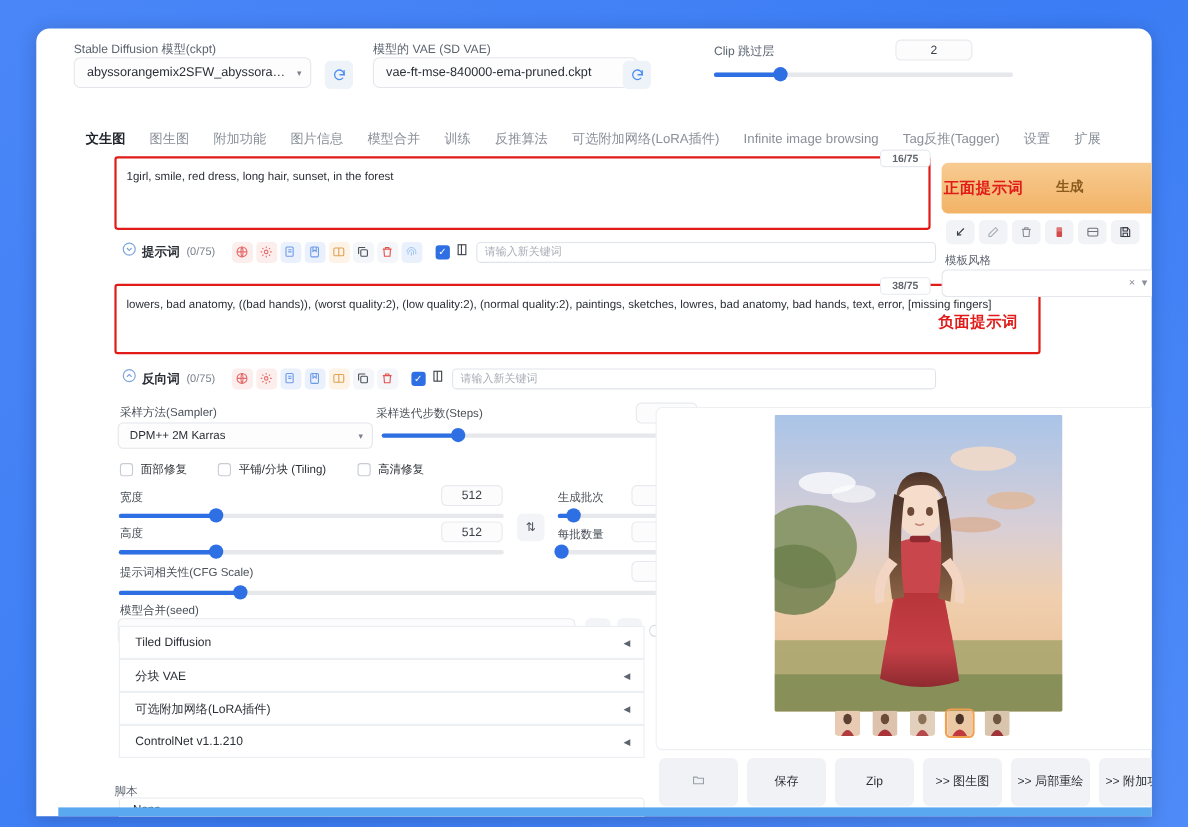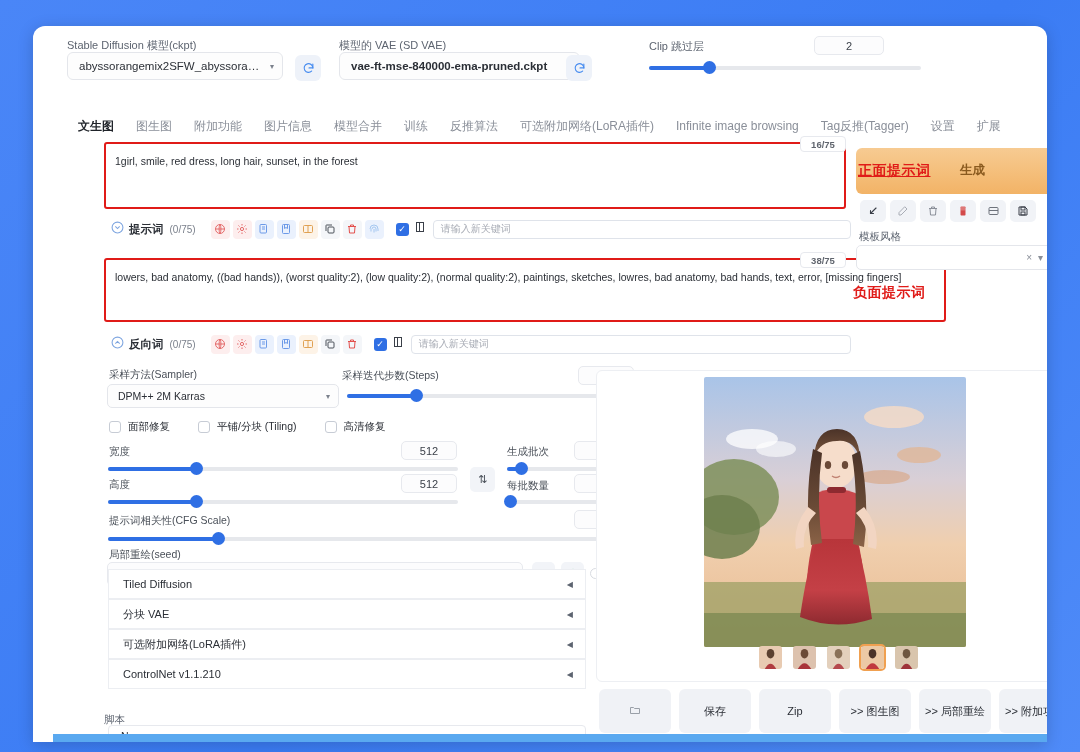--- a/index.html
+++ b/index.html
@@ -39,21 +39,21 @@
     width: 26px; height: 26px; border-radius: 6px; background: #eef2f9;
     display: flex; align-items: center; justify-content: center;
     border: 1px solid transparent;
   }
   .iconbtn svg { display: block; }
 
   .model-a { position: absolute; left: 0; top: 0; width: 216px; }
   .model-a .selectbox { width: 216px; }
   .refresh-a { position: absolute; left: 228px; top: 17px; }
   .model-b { position: absolute; left: 272px; top: 0; width: 217px; }
-  .model-b .selectbox { width: 241px; font-weight: bold; }
+  .model-b .selectbox { width: 241px; }
   .refresh-b { position: absolute; left: 499px; top: 17px; }
 
   .clipwrap { position: absolute; left: 540px; top: 0; width: 250px; }
   .clip-label { font-size: 11px; color: #5d6470; position: absolute; left: 42px; top: 1px; }
   .numbox {
     position: absolute; border: 1px solid #e7e9ee; border-radius: 5px;
     background: #fcfcfd; font-size: 11px; color: #3a3f48;
     display: flex; align-items: center; justify-content: center;
   }
   .clip-num { left: 207px; top: -2px; width: 70px; height: 19px; }
@@ -115,21 +115,21 @@
 
   
   .genbtn {
     position: absolute; left: 803px; top: 122px; width: 222px; height: 46px;
     background: linear-gradient(180deg,#f7cb92 0%, #f2b366 100%);
     border-radius: 6px;
   }
   .genbtn .label { position: absolute; left: 104px; top: 14px; font-size: 12.5px; color: #8a5a1f; font-weight: bold; }
   .annot-pos {
     position: absolute; left: 805px; top: 136px; font-size: 14px;
-    font-weight: bold; color: #e01b18; letter-spacing: .5px; text-decoration: underline;
+    font-weight: bold; color: #e01b18; letter-spacing: .5px;
   }
   .annot-neg {
     position: absolute; left: 800px; top: 258px; font-size: 14px;
     font-weight: bold; color: #e01b18; letter-spacing: .5px;
   }
   .smallbtns { position: absolute; left: 807px; top: 174px; display: flex; gap: 4px; }
   .sbtn {
     width: 26px; height: 22px; border-radius: 5px; background: #f1f3f7;
     display: flex; align-items: center; justify-content: center;
   }
@@ -561,21 +561,21 @@
       </div>
 
       <div class="plabel p-cfg-label">提示词相关性(CFG Scale)</div>
       <div class="numbox p-cfg-num">7</div>
       <div class="slider p-cfg-slider">
         <div class="track"></div>
         <div class="fill" style="width:21%"></div>
         <div class="knob" style="left:21%"></div>
       </div>
 
-      <div class="plabel p-seed-label">局部重绘(seed)</div>
+      <div class="plabel p-seed-label">模型合并(seed)</div>
       <div class="seedinput">-1</div>
       <div class="seedbtns">
         <div class="seedbtn">
           <svg width="12" height="12" viewBox="0 0 24 24" fill="none" stroke="#8a8f99" stroke-width="1.8">
                 <rect x="4" y="4" width="16" height="16" rx="3"></rect>
                 <circle cx="9" cy="9" r="1.3" fill="#8a8f99"></circle>
                 <circle cx="15" cy="15" r="1.3" fill="#8a8f99"></circle>
               </svg>
         </div>
         <div class="seedbtn">

